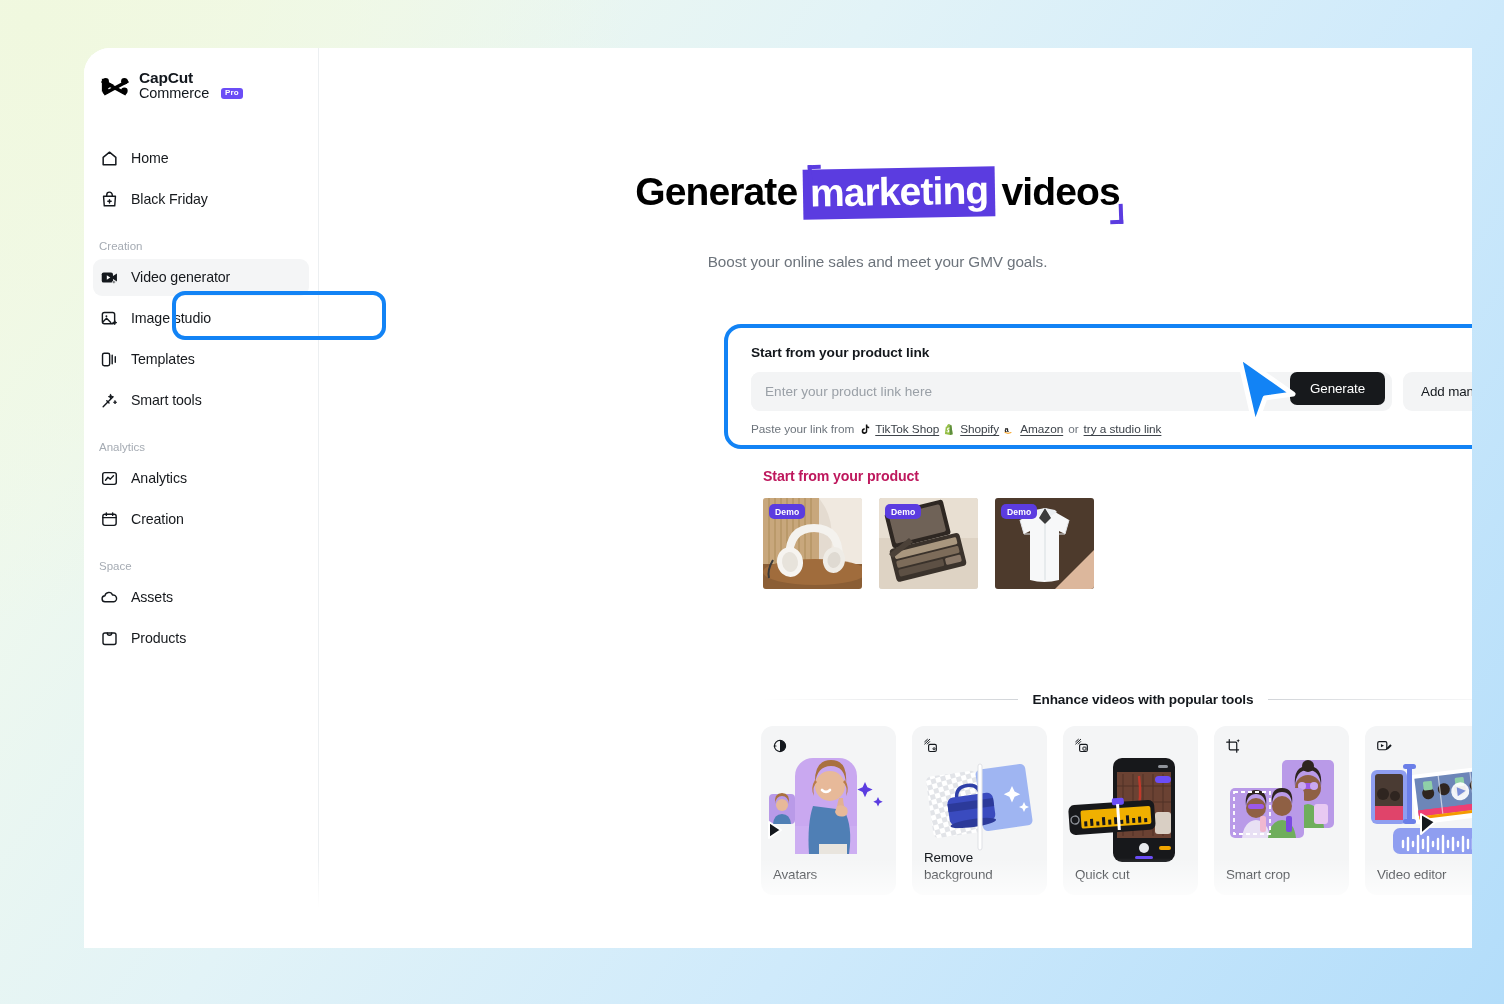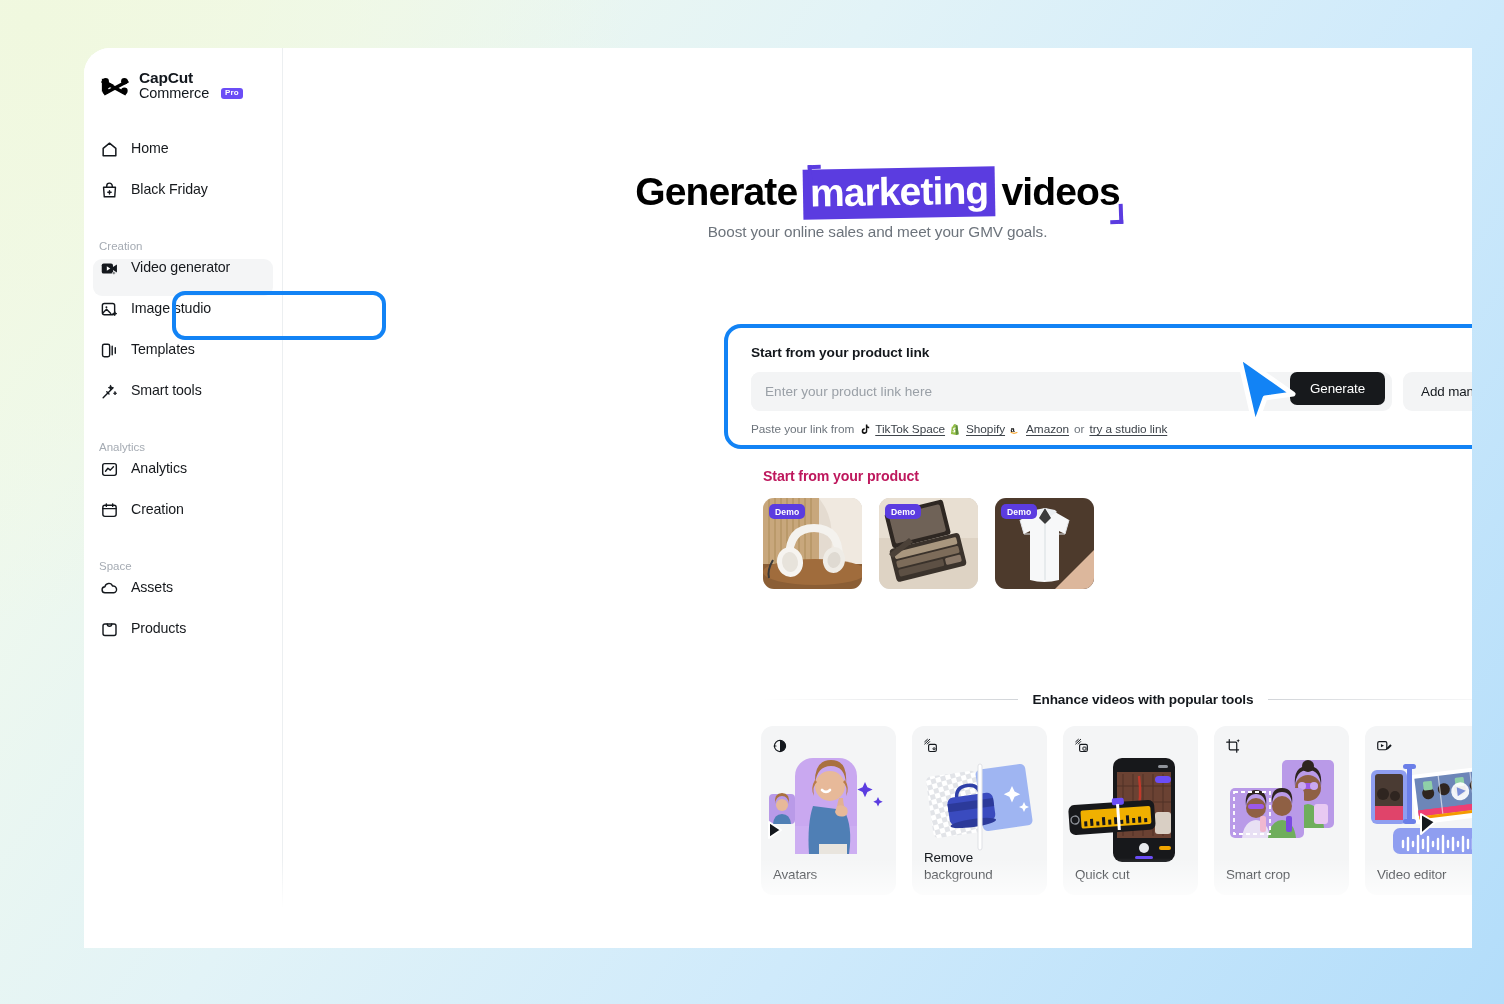--- a/index.html
+++ b/index.html
@@ -36,21 +36,21 @@
   .app-card::after {
     content:"";
     position:absolute; left:0; right:0; bottom:0; height:90px;
     background: linear-gradient(to bottom, rgba(255,255,255,0) 0%, rgba(255,255,255,1) 55%);
     pointer-events:none;
   }
 
   
   .sidebar {
     position: absolute;
-    left: 0; top: 0; width: 199px; height: 900px;
+    left: 0; top: 0; width: 235px; height: 900px;
     background: #ffffff;
     border-right: 1px solid #eceff1;
     padding-top: 22px;
   }
   .logo-wrap {
     display: flex; align-items: center; gap: 9px;
     padding-left: 16px; margin-bottom: 38px;
   }
   .logo-mark { width: 30px; height: 30px; flex: none; display:block; }
   .logo-text { line-height: 1.06; }
@@ -60,21 +60,21 @@
     background: #6b4df6; color: #fff; font-size: 8px; font-weight: 700;
     padding: 1px 4px 1.5px; border-radius: 3px; letter-spacing: 0.1px;
     position: relative; top: -1px;
   }
 
   .nav-section-label {
     font-size: 11.5px; color: #a5abb3; font-weight: 400;
     padding-left: 15px; margin-bottom: 7px; margin-top: 22px;
   }
   .nav-item {
-    display: flex; gap: 12px;
+    display: flex; align-items: center; gap: 12px;
     height: 37px; margin: 0 9px 4px 9px;
     padding-left: 7px;
     border-radius: 9px;
     cursor: pointer;
     position: relative;
   }
   .nav-item .ic { width: 19px; height: 19px; flex: none; display:flex; align-items:center; justify-content:center;}
   .nav-item .lbl { font-size: 14.2px; color: #16191d; letter-spacing: -0.1px; }
   .nav-item.selected { background: #f4f5f6; }
   .nav-item.selected .lbl { font-weight: 400; }
@@ -118,21 +118,21 @@
     content:""; position:absolute; left:-4px; right:-4px; top:15px; bottom:-3px;
     background:#dfe2e8; transform: rotate(-1.1deg); z-index:-1; border-radius:1px;
   }
   .bracket {
     position:absolute; width:13px; height:20px; z-index:3;
     border-color:#5b3ce0; border-style:solid;
   }
   .br-tl { border-width: 4px 0 0 4px; left: 176px; top: -3px; transform: rotate(-2deg); }
   .br-br { border-width: 0 4px 4px 0; right: 0px; bottom: -6px; transform: rotate(-2deg); }
   .subhead {
-    margin-top: 5px; font-size: 15.3px; color: #6d747c; letter-spacing: -0.1px;
+    margin-top: 35px; font-size: 15.3px; color: #6d747c; letter-spacing: -0.1px;
   }
 
   
   .link-card {
     position:absolute; left: 441px; top: 276px; width: 822px; height: 125px;
     background:#fff; border: 4px solid #1283f5; border-radius: 17px;
     padding: 17px 23px 0 23px;
   }
   .link-card-title { font-size: 13.7px; font-weight: 700; color:#14181d; letter-spacing:-0.1px;}
   .input-row { display:flex; align-items:center; gap: 11px; margin-top: 12px; }
@@ -164,21 +164,21 @@
   .paste-row .src a, .paste-row .samp {
     color:#3d434a; text-decoration: underline; text-underline-offset:2px; cursor:pointer;
   }
   .brand-ic { width:12px; height:13px; display:inline-block; }
 
   
   .sec-prod { position:absolute; left:480px; top: 420px; }
   .sec-prod-title { font-size:14.2px; font-weight:700; color:#be185d; letter-spacing:-0.15px; }
   .prod-row { display:flex; gap:17px; margin-top:14px; }
   .prod-card {
-    width:99px; height:91px; border-radius:11px; overflow:hidden;
+    width:99px; height:91px; border-radius:3px; overflow:hidden;
     position:relative; cursor:pointer; background:#ddd;
   }
   .demo-badge {
     position:absolute; left:6px; top:6px; background:#5b3ce0; color:#fff;
     font-size:8.6px; font-weight:600; padding:2.5px 6px; border-radius:5px;
     letter-spacing:0.1px; z-index:3;
   }
 
   
   .tools-head {
@@ -376,21 +376,21 @@
           <button class="btn-manual">Add manually</button>
         </div>
 
         <div class="paste-row">
           <span>Paste your link from</span>
 
           <span class="src">
             <svg class="brand-ic" viewBox="0 0 24 24">
               <path fill="#111" d="M16.6 2h-2.9v13.1a2.6 2.6 0 1 1-2.2-2.58V9.6a5.6 5.6 0 1 0 5.1 5.58V8.4a6.6 6.6 0 0 0 3.8 1.2V6.7a3.8 3.8 0 0 1-3.8-3.8z"></path>
             </svg>
-            <a>TikTok Space</a>
+            <a>TikTok Shop</a>
           </span>
 
           <span class="src">
             <svg class="brand-ic" viewBox="0 0 24 24">
               <path fill="#95BF47" d="M14.8 3.6c-.2-.1-.5 0-.7 0l-.8.3c-.4-1.2-1.1-2.1-2.2-2.1h-.1c-.3-.4-.7-.6-1.1-.6-2.6 0-3.9 3.3-4.3 5L4 6.6c-.5.2-.5.2-.6.7L1.8 20.9l10.2 1.9 5.4-1.2s-2.4-16.9-2.6-17zM12.4 4.3l-1.3.4c0-1.1-.2-1.9-.5-2.4.7.1 1.4.9 1.8 2z"></path>
               <path fill="#5E8E3E" d="M14.8 3.6c-.2-.1-.5 0-.7 0l-.8.3c-.4-1.2-1.1-2.1-2.2-2.1h-.1L12 22.8l5.4-1.2s-2.4-16.9-2.6-18z"></path>
               <path fill="#fff" d="M11.2 8.6l-.7 2s-.6-.3-1.3-.3c-1.1 0-1.1.7-1.1.8 0 1 2.6 1.4 2.6 3.8 0 1.8-1.1 3-2.7 3-1.9 0-2.9-1.2-2.9-1.2l.5-1.7s1 .9 1.9.9c.6 0 .8-.5.8-.8 0-1.3-2.1-1.4-2.1-3.6 0-1.8 1.3-3.5 3.8-3.5 1 0 1.2.3 1.2.3z"></path>
             </svg>
             <a>Shopify</a>
           </span>

